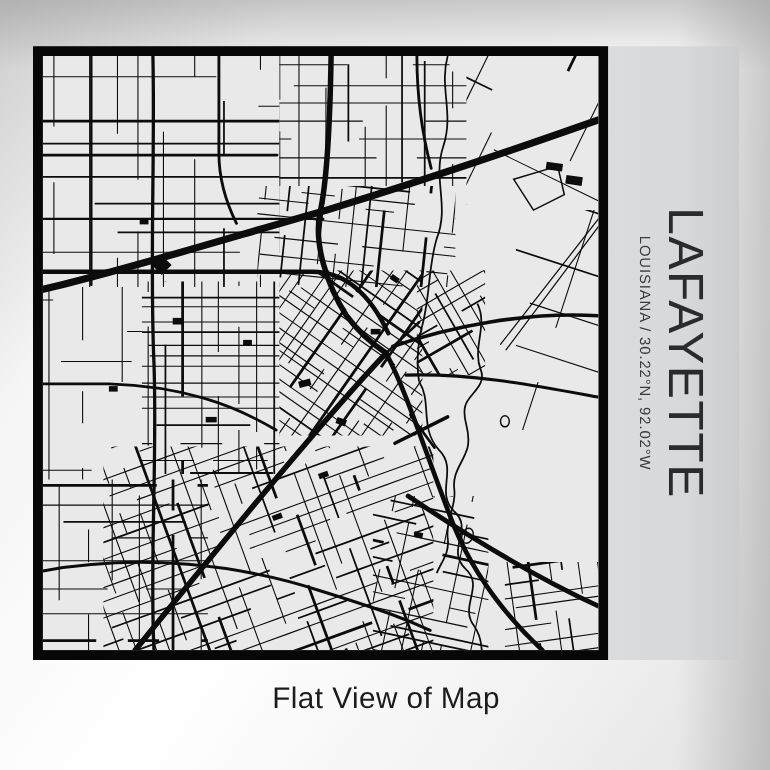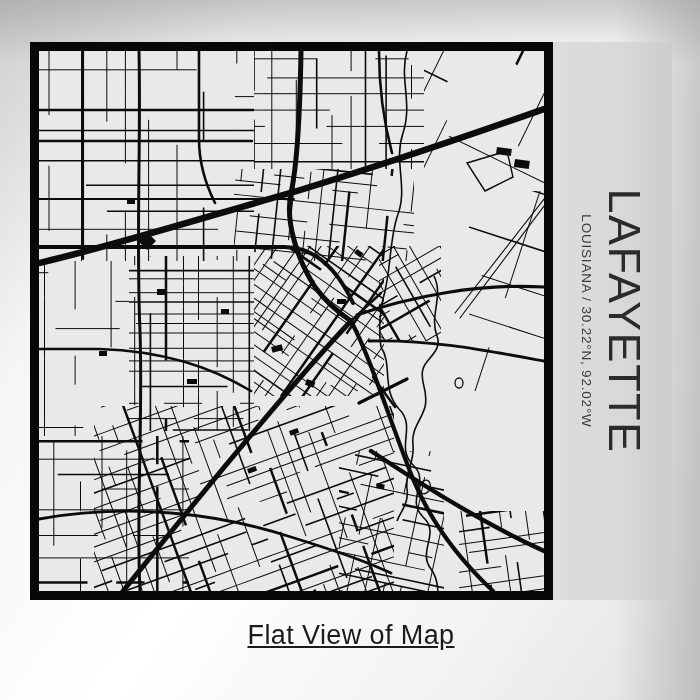--- a/index.html
+++ b/index.html
@@ -27,21 +27,21 @@
     text-align:center;white-space:nowrap;
   }
   .city-title{
     font-size:45px;font-weight:300;letter-spacing:1.5px;color:#2b2b2b;line-height:1.05;
   }
   .city-subtitle{
     font-size:13.5px;letter-spacing:.8px;color:#3a3a3a;margin-top:7px;
   }
   .caption{
     position:absolute;left:30px;top:620px;width:642px;text-align:center;
-    font-size:27px;letter-spacing:.4px;color:#1b1b1b;text-decoration:underline;
+    font-size:27px;letter-spacing:.4px;color:#1b1b1b;
   }
 </style>
 </head>
 <body>
 
 <div class="print">
   <div class="map-frame">
     <svg id="street-map" viewBox="0 0 505 540" role="img">
         <rect x="0" y="0" width="505" height="540" fill="#e9e9e9"></rect>
         <defs>

